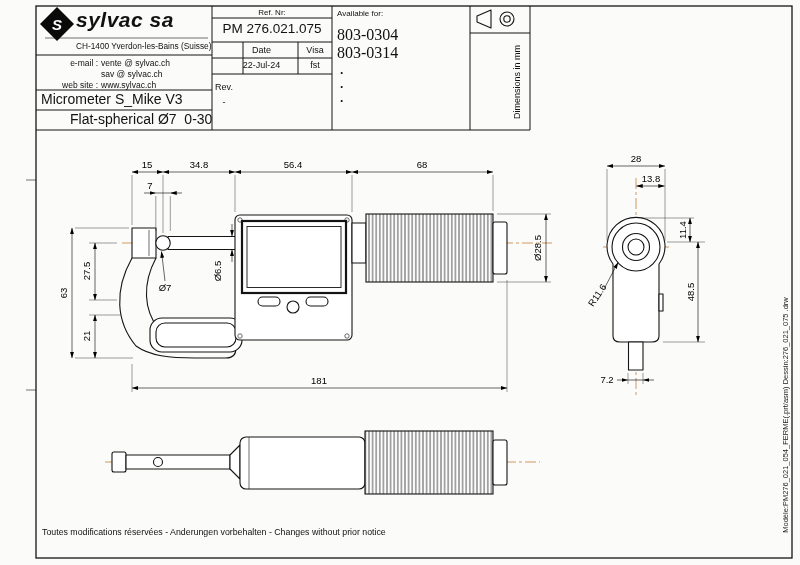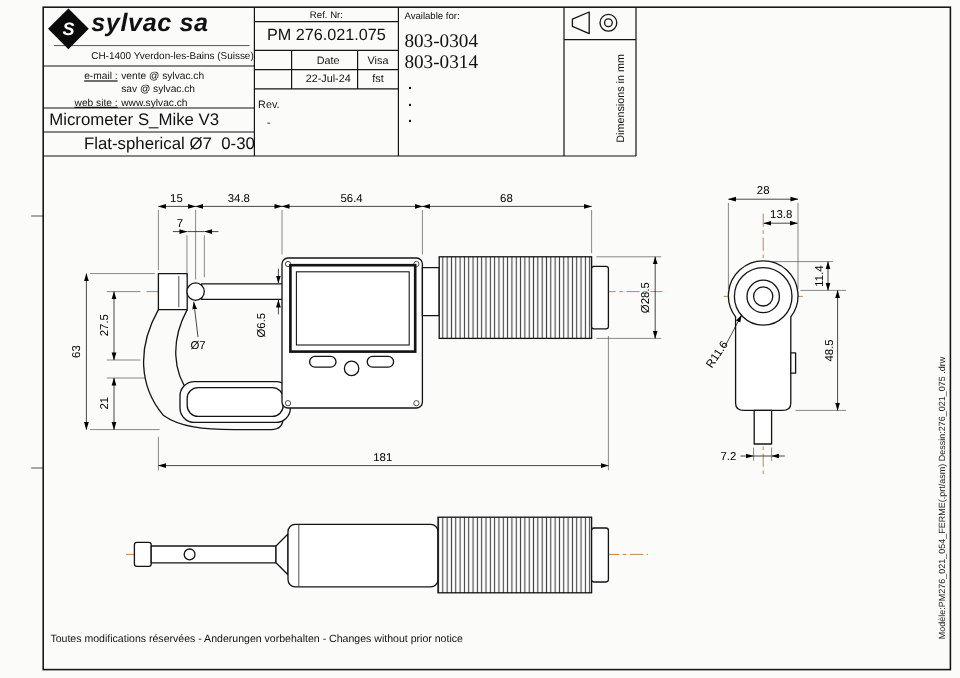--- a/index.html
+++ b/index.html
@@ -17,29 +17,29 @@
   .dl{stroke:#000;stroke-width:.6;fill:none;}
   .cl{fill:none;stroke-width:.8;stroke-dasharray:11 3 3 3;}
   .dim-t{font:9.5px "Liberation Sans",sans-serif;fill:#000;}
   
   .logo-diamond{left:45px;top:12px;width:24px;height:24px;background:#0a0a0a;transform:rotate(45deg);}
   .logo-diamond span{position:absolute;left:0;top:0;width:24px;height:24px;display:flex;align-items:center;justify-content:center;
     transform:rotate(-45deg);color:#fff;font-weight:bold;font-style:italic;font-size:15px;}
   .logo-text{left:76px;top:8px;font-size:21px;font-weight:bold;font-style:italic;letter-spacing:.5px;}
   .address{left:76px;top:41px;font-size:8.3px;}
   .contact{left:40px;top:58px;width:168px;font-size:8.5px;line-height:10.8px;}
-  .contact .lbl{display:inline-block;width:58px;text-align:right;margin-right:3px;text-decoration:underline;}
+  .contact .lbl{display:inline-block;width:58px;text-align:right;margin-right:3px;}
   .pre{white-space:pre;}
   .product1{left:41px;top:91px;font-size:14px;}
   .product2{left:41px;top:111px;font-size:14px;margin-left:29px;}
   .ref-label{left:212px;top:8px;width:120px;text-align:center;font-size:8px;}
   .ref-num{left:212px;top:21px;width:120px;text-align:center;font-size:13.5px;}
   .th{top:45px;font-size:9px;text-align:center;}
   .td{top:60px;font-size:9px;text-align:center;}
-  .c-rev{left:200px;width:48px;margin-top:37px;} .c-date{left:246px;width:55px;} .c-visa{left:298px;width:34px;}
+  .c-rev{left:200px;width:48px;margin-top:37px;} .c-date{left:234px;width:55px;} .c-visa{left:298px;width:34px;}
   .avail-label{left:337px;top:9px;font-size:8px;}
   .avail-items{left:337px;top:26px;font-family:"Liberation Serif",serif;font-size:16px;line-height:17.5px;}
   .bullets{left:340px;top:63px;font-size:12px;font-weight:bold;line-height:14px;}
   .bullets span{display:block;}
   .dim-note{left:517px;top:82px;transform:translate(-50%,-50%) rotate(-90deg);font-size:9px;white-space:nowrap;}
   .footer-note{left:42px;top:527px;font-size:8.8px;}
   .side-note{left:785px;top:415px;transform:translate(-50%,-50%) rotate(-90deg);font-size:7.5px;white-space:nowrap;color:#222;}
 </style>
 </head>
 <body>

